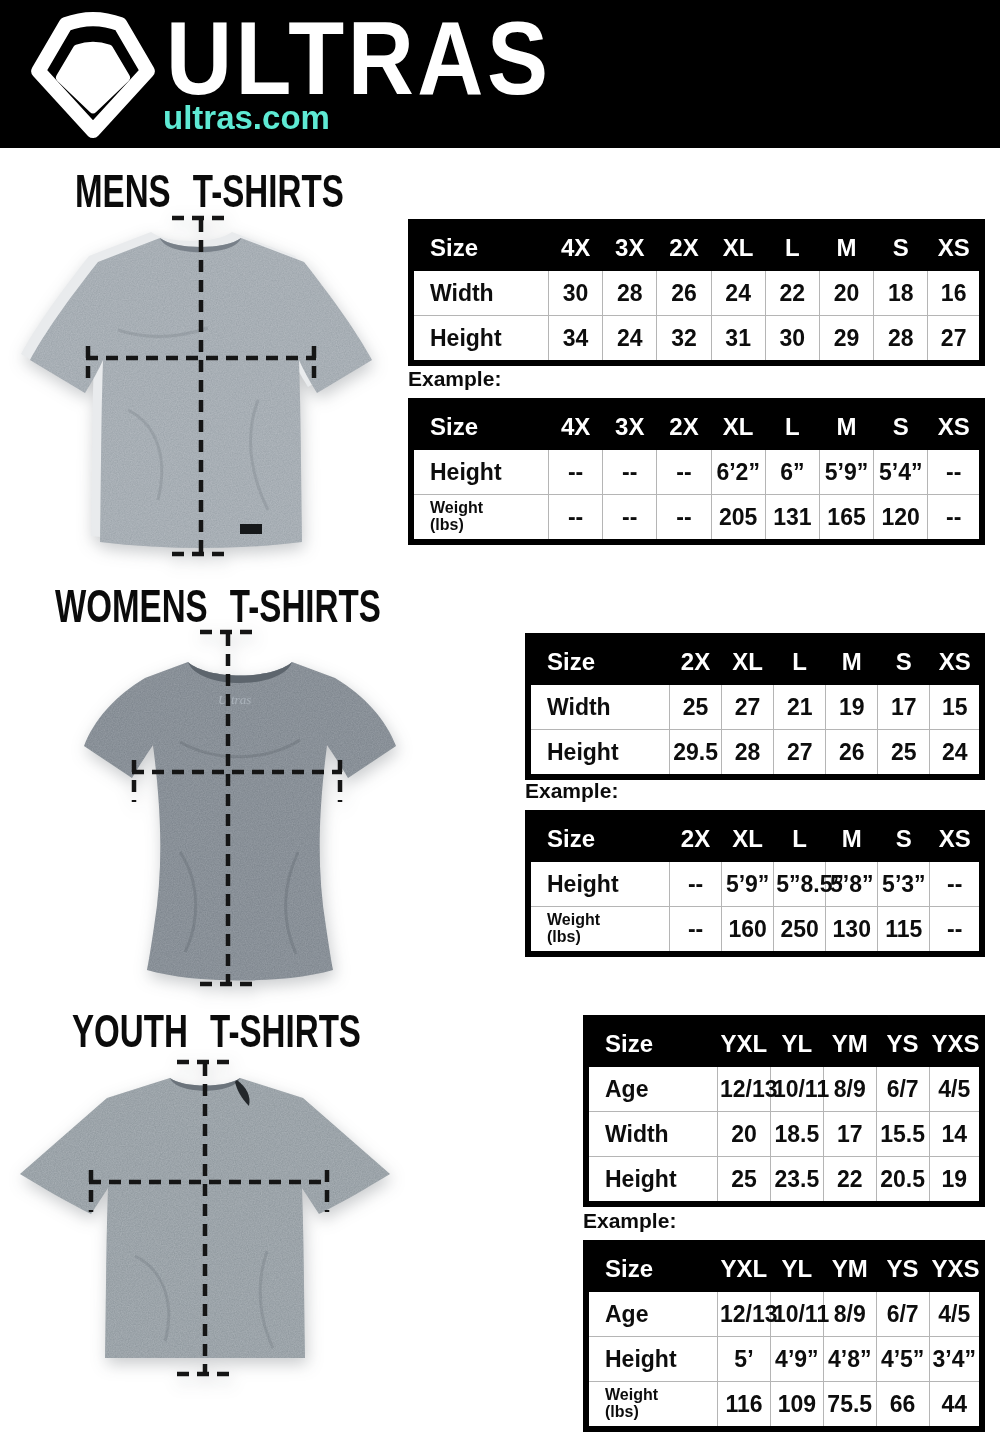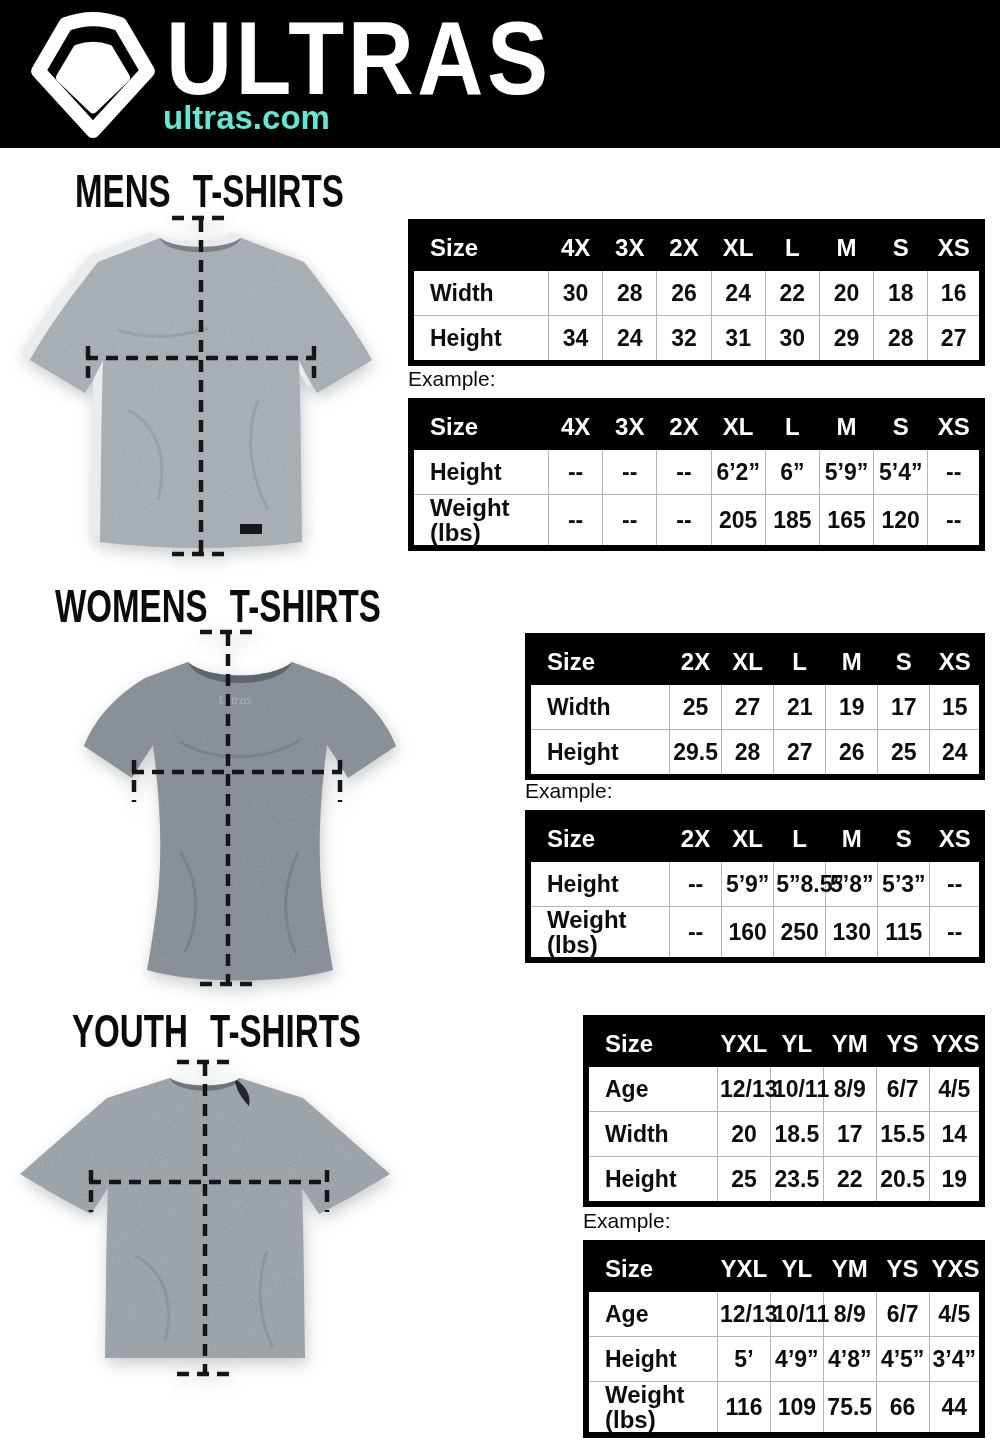--- a/index.html
+++ b/index.html
@@ -19,37 +19,37 @@
     position:absolute;left:163px;top:101px;color:#5eead4;font-weight:700;
     font-size:33px;line-height:1;white-space:nowrap;
   }
   
   .sec-title{
     position:absolute;color:#0b0b0b;font-weight:800;font-size:46px;line-height:1;
     white-space:nowrap;word-spacing:18px;letter-spacing:0px;
     transform:scaleX(0.72);transform-origin:left top;
   }
   .example-label{
-    position:absolute;color:#0b0b0b;font-weight:400;font-size:21px;line-height:1;
+    position:absolute;color:#0b0b0b;font-weight:700;font-size:21px;line-height:1;
   }
   
   table.sizes{
     position:absolute;border-collapse:collapse;table-layout:fixed;background:#ffffff;
     border:6px solid #000000;
   }
   table.sizes th,table.sizes td{
     border:1px solid #b5b5b5;font-weight:700;text-align:center;
     height:44px;padding:0 2px;color:#0d0d0d;font-size:23px;line-height:1.05;
   }
   table.sizes thead th{
     background:#000000;color:#ffffff;border-color:#000000;font-size:24px;height:45px;
   }
   table.sizes thead th.first,table.sizes tbody th{text-align:left;padding-left:16px;}
   table.sizes tbody th{white-space:pre-line;}
-  table.sizes tbody th.twoline{font-size:24px;}
+  table.sizes tbody th.twoline{font-size:16px;}
   .t-mens{width:577px;}   .t-mens  th.first{width:116px;}
   .t-womens{width:460px;} .t-womens th.first{width:120px;}
   .t-youth{width:402px;}  .t-youth th.first{width:110px;}
   td.cell-sm{font-size:20px;}
   
   .shirt-svg{position:absolute;filter:drop-shadow(2px 6px 8px rgba(40,48,56,0.25));}
 </style>
 </head>
 <body>
 
@@ -166,21 +166,21 @@
           <td>5’4”</td>
           <td>--</td>
         </tr>
         <tr>
           <th class="first twoline">Weight
 (lbs)</th>
           <td>--</td>
           <td>--</td>
           <td>--</td>
           <td>205</td>
-          <td>185</td>
+          <td>131</td>
           <td>165</td>
           <td>120</td>
           <td>--</td>
         </tr>
       </tbody>
     </table>
 
   <div class="sec-title" style="left:55px;top:583px;">WOMENS T-SHIRTS</div>
 
   <svg class="shirt-svg" style="left:30px;top:622px;" width="425" height="372" viewBox="0 0 425 372">

